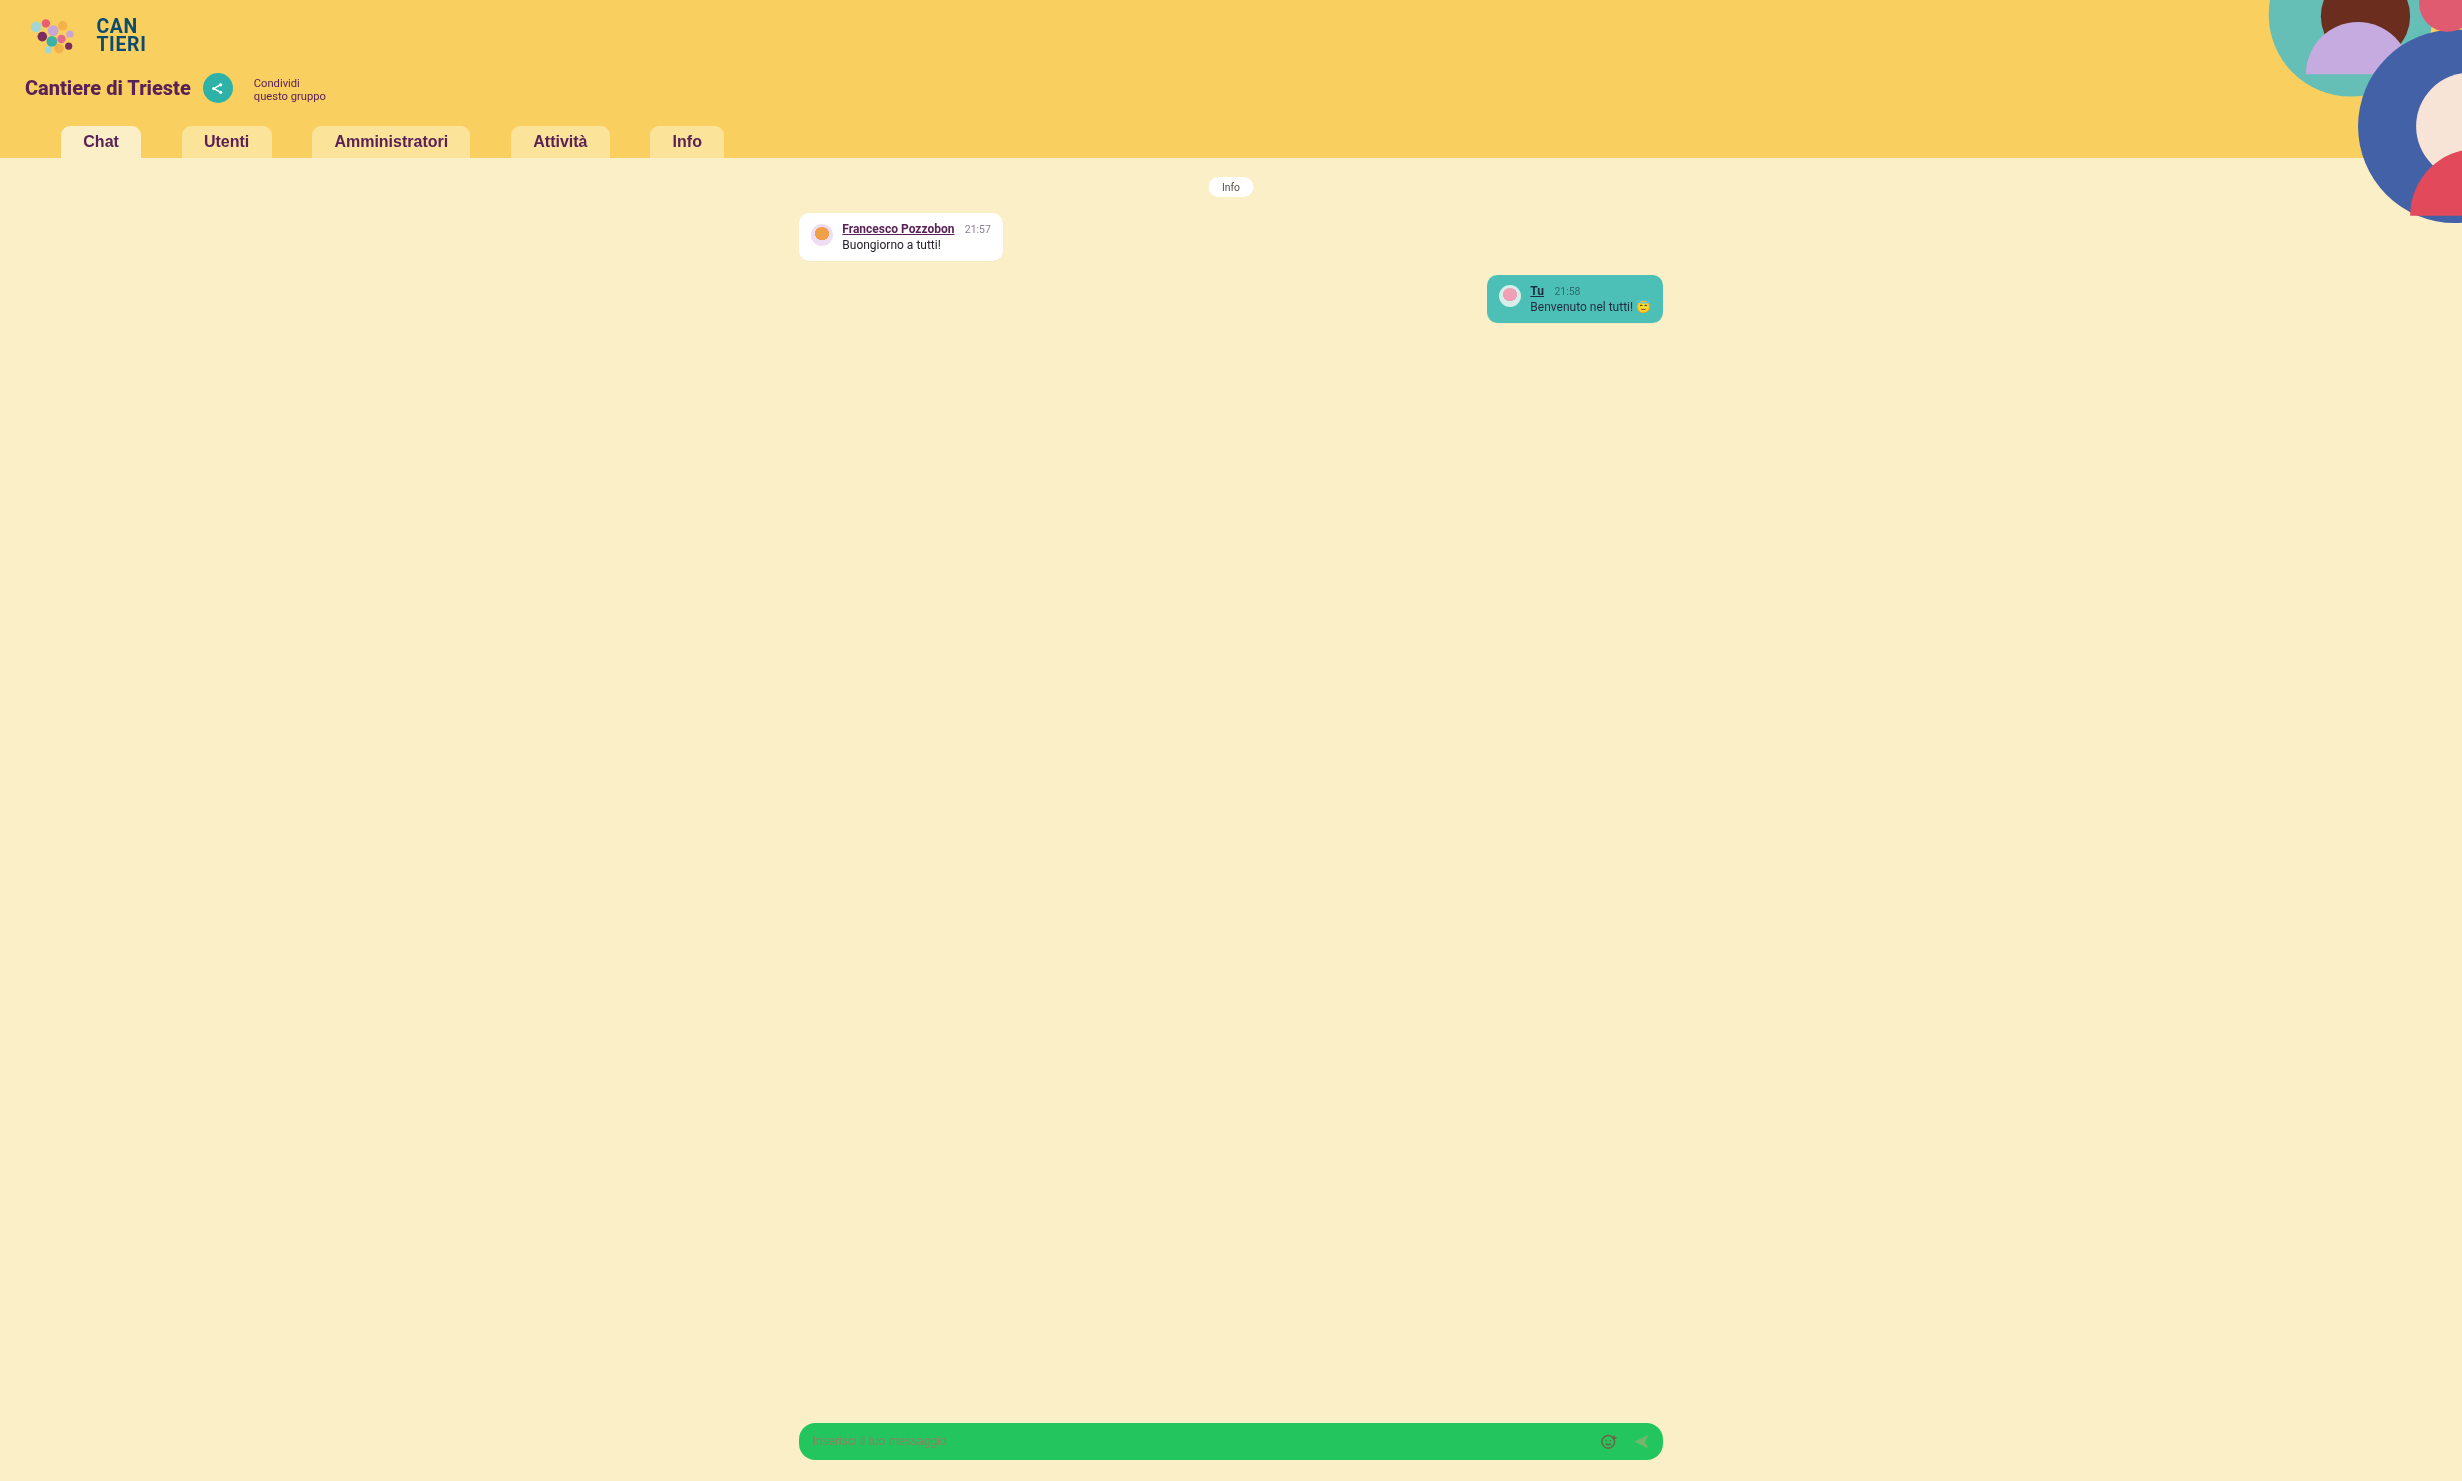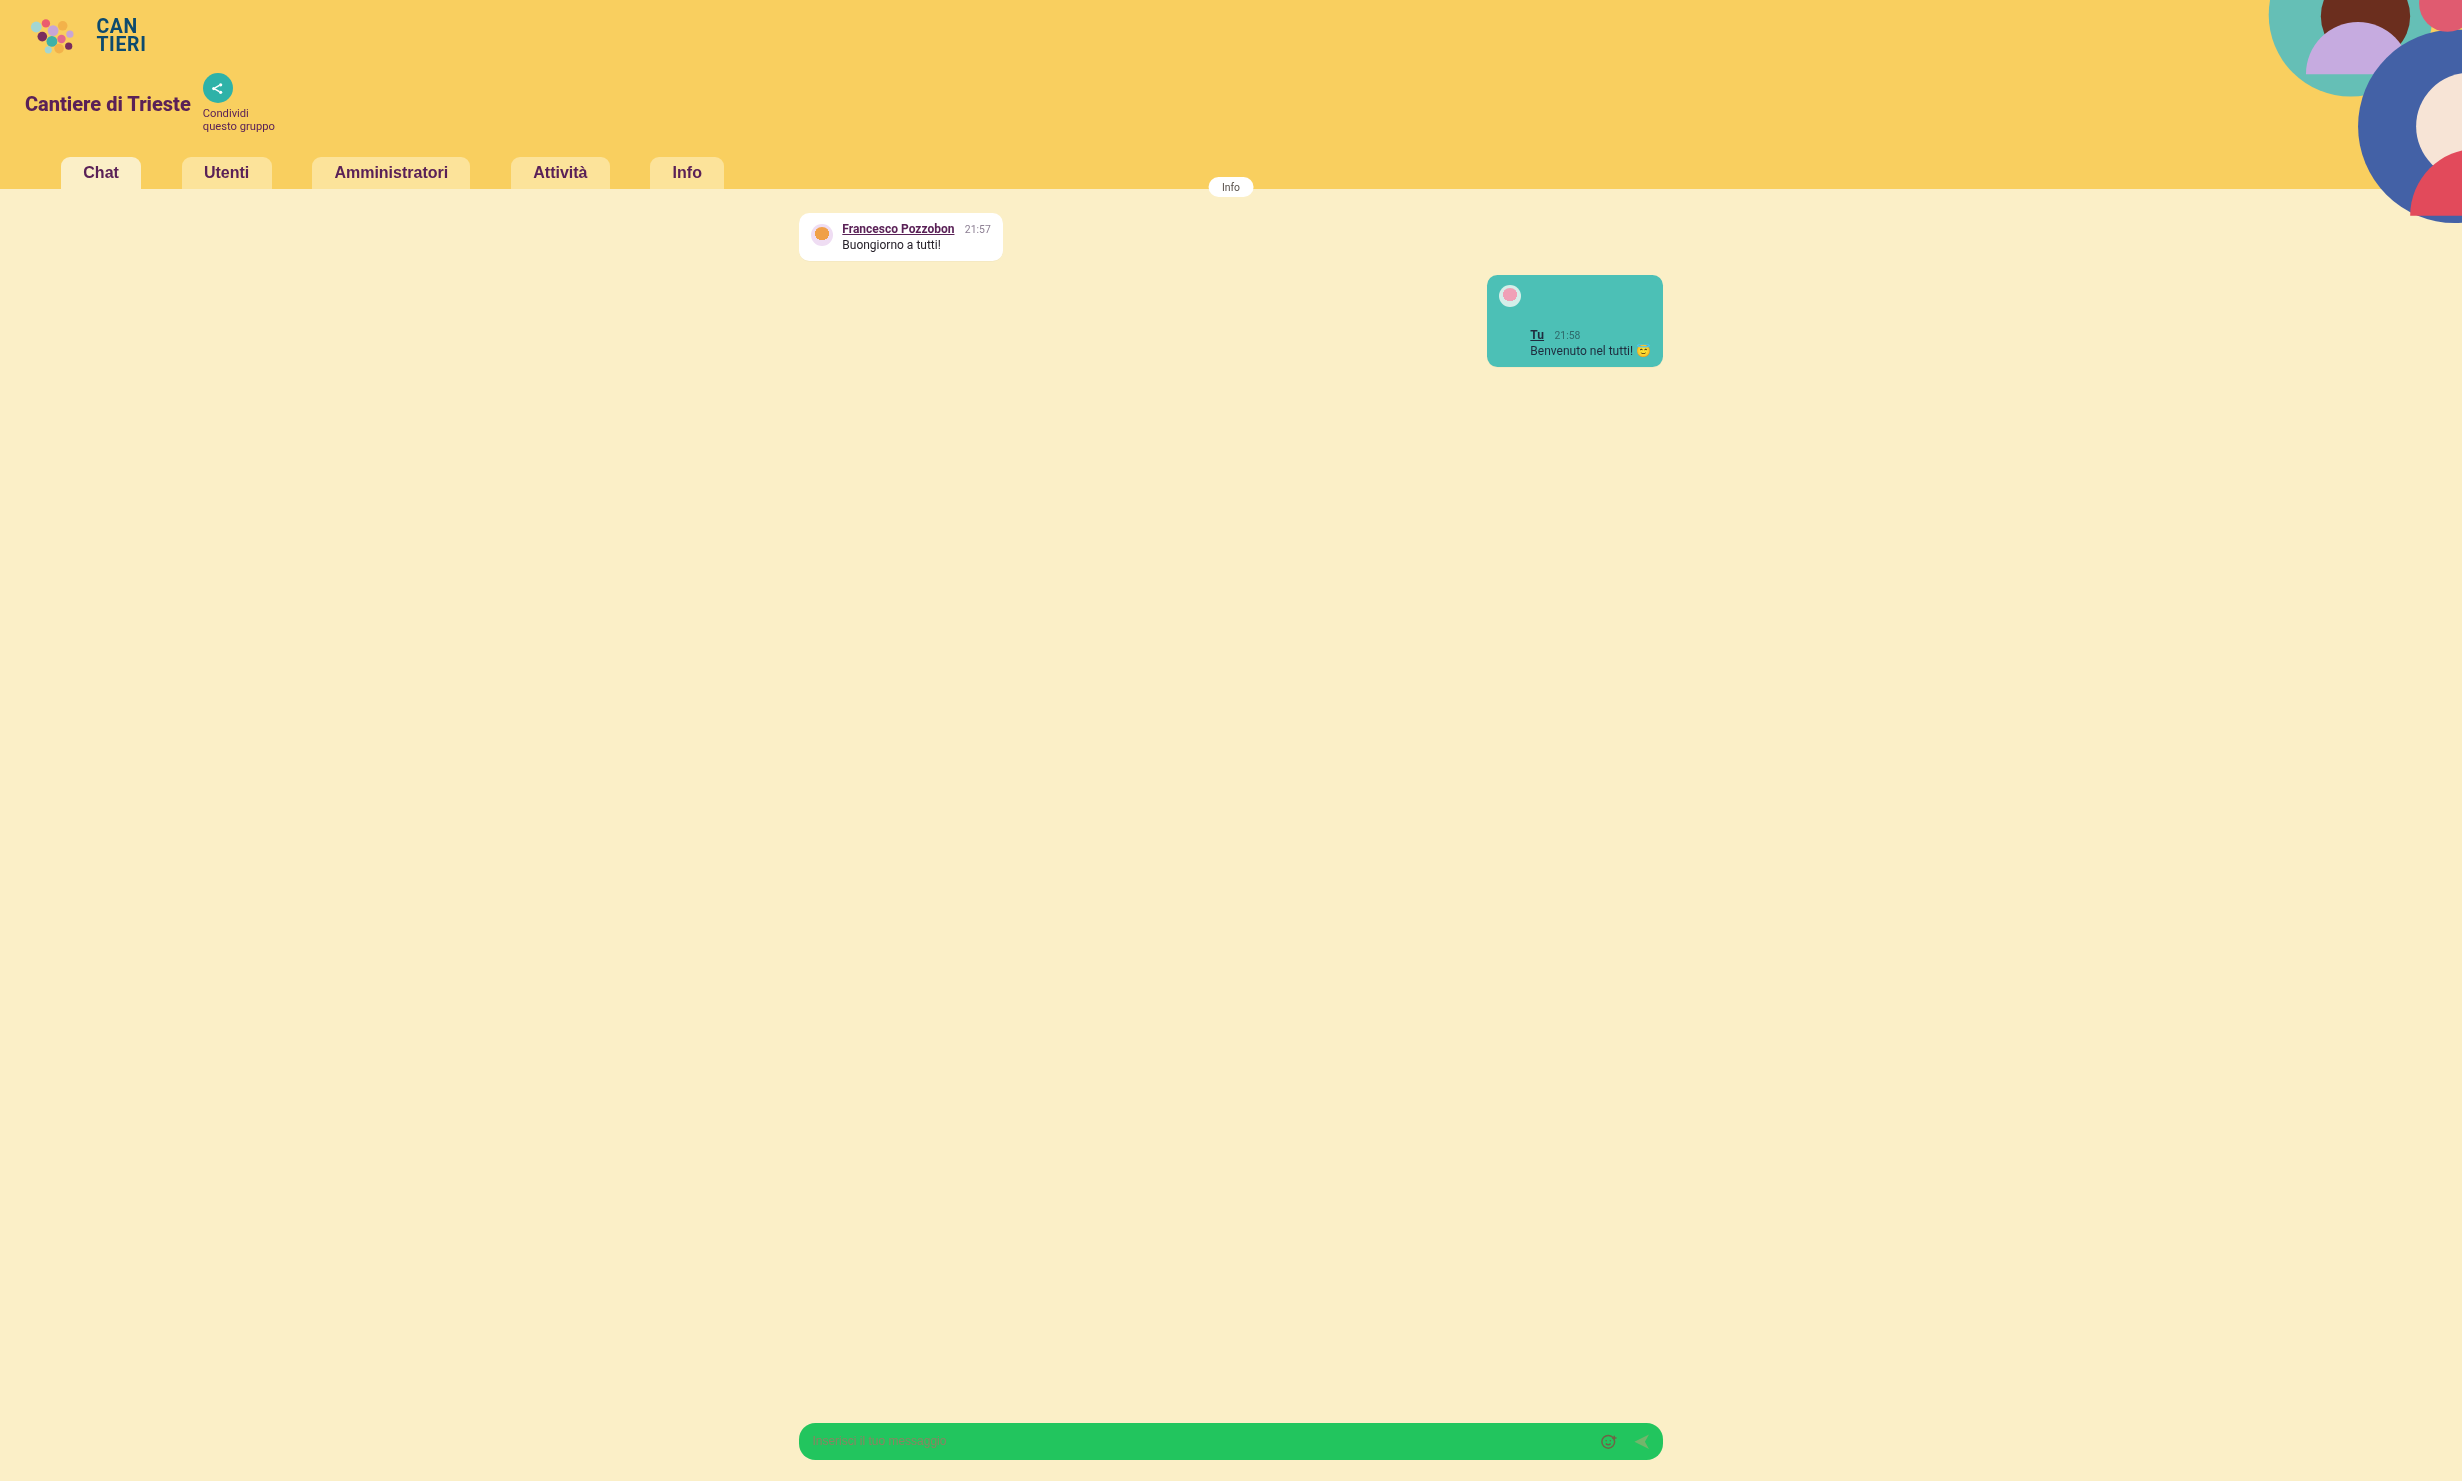--- a/index.html
+++ b/index.html
@@ -12,21 +12,21 @@
     padding: 15px 25px 0 25px;
     position: relative;
   }
   .logo-row { display: flex; align-items: center; gap: 10.4px; margin-bottom: 16.4px; }
   .logo-mark { width: 61px; height: 42px; position: relative; }
   .logo-mark svg { width: 100%; height: 100%; }
   .logo-text { font-weight: 700; font-size: 19.4px; color: #0c4a6e; letter-spacing: 0.7px; line-height: 0.95; }
   .title-row { display: flex; align-items: center; gap: 12px; margin-bottom: 23px; }
   .page-title { font-weight: 800; font-size: 20px; color: #5A2157; }
   .share-btn {
-    display: flex; align-items: flex-start; gap: 5px; cursor: pointer; flex-direction: column;
+    display: flex; align-items: flex-end; gap: 21px; cursor: pointer;
   }
   .share-circle {
     width: 30px; height: 30px; border-radius: 50%; background: #2EB2A8;
     display: flex; align-items: center; justify-content: center; color: #fff;
   }
   .share-text { font-size: 11.2px; color: #5A2157; line-height: 1.15; }
 
   .tabs { display: flex; gap: 4.5px; }
   .tab {
     background: #FCE39A; color: #5A2157; font-weight: 600; font-size: 16px;
@@ -70,21 +70,21 @@
     content:""; position:absolute; inset:3px; border-radius:50%;
   }
   .avatar.a1 { background:#EFDDF3; }
   .avatar.a1::after{ background: radial-gradient(circle at 50% 40%, #F0A048 0 55%, transparent 56%); }
   .avatar.a2 { background:#D5EEE9; }
   .avatar.a2::after{ background: radial-gradient(circle at 50% 40%, #F0A0B6 0 55%, transparent 56%); }
 
   .msg-body { display: flex; flex-direction: column; gap: 2.2px; }
   .msg-head { display: flex; align-items: baseline; gap: 10.4px; }
   .msg-author { font-weight: 700; font-size: 12px; color: #5A2157; text-decoration: underline; }
-  .bubble.teal .msg-author { color: #1F2C3E; margin-top: 44px; }
+  .bubble.teal .msg-author { color: #1F2C3E; }
   .msg-time { font-size: 10.4px; color: #8C7F93; }
   .bubble.teal .msg-time { color: #2E6A6B; }
   .msg-text { font-size: 12px; }
 
   .composer {
     max-width: 864px; margin: 0 auto 21px auto; width: 100%;
     background: #22c55e; border-radius: 16.4px; padding: 6px 9px 6px 13.4px;
     display: flex; align-items: center; gap: 7.4px;
   }
   .composer input {

